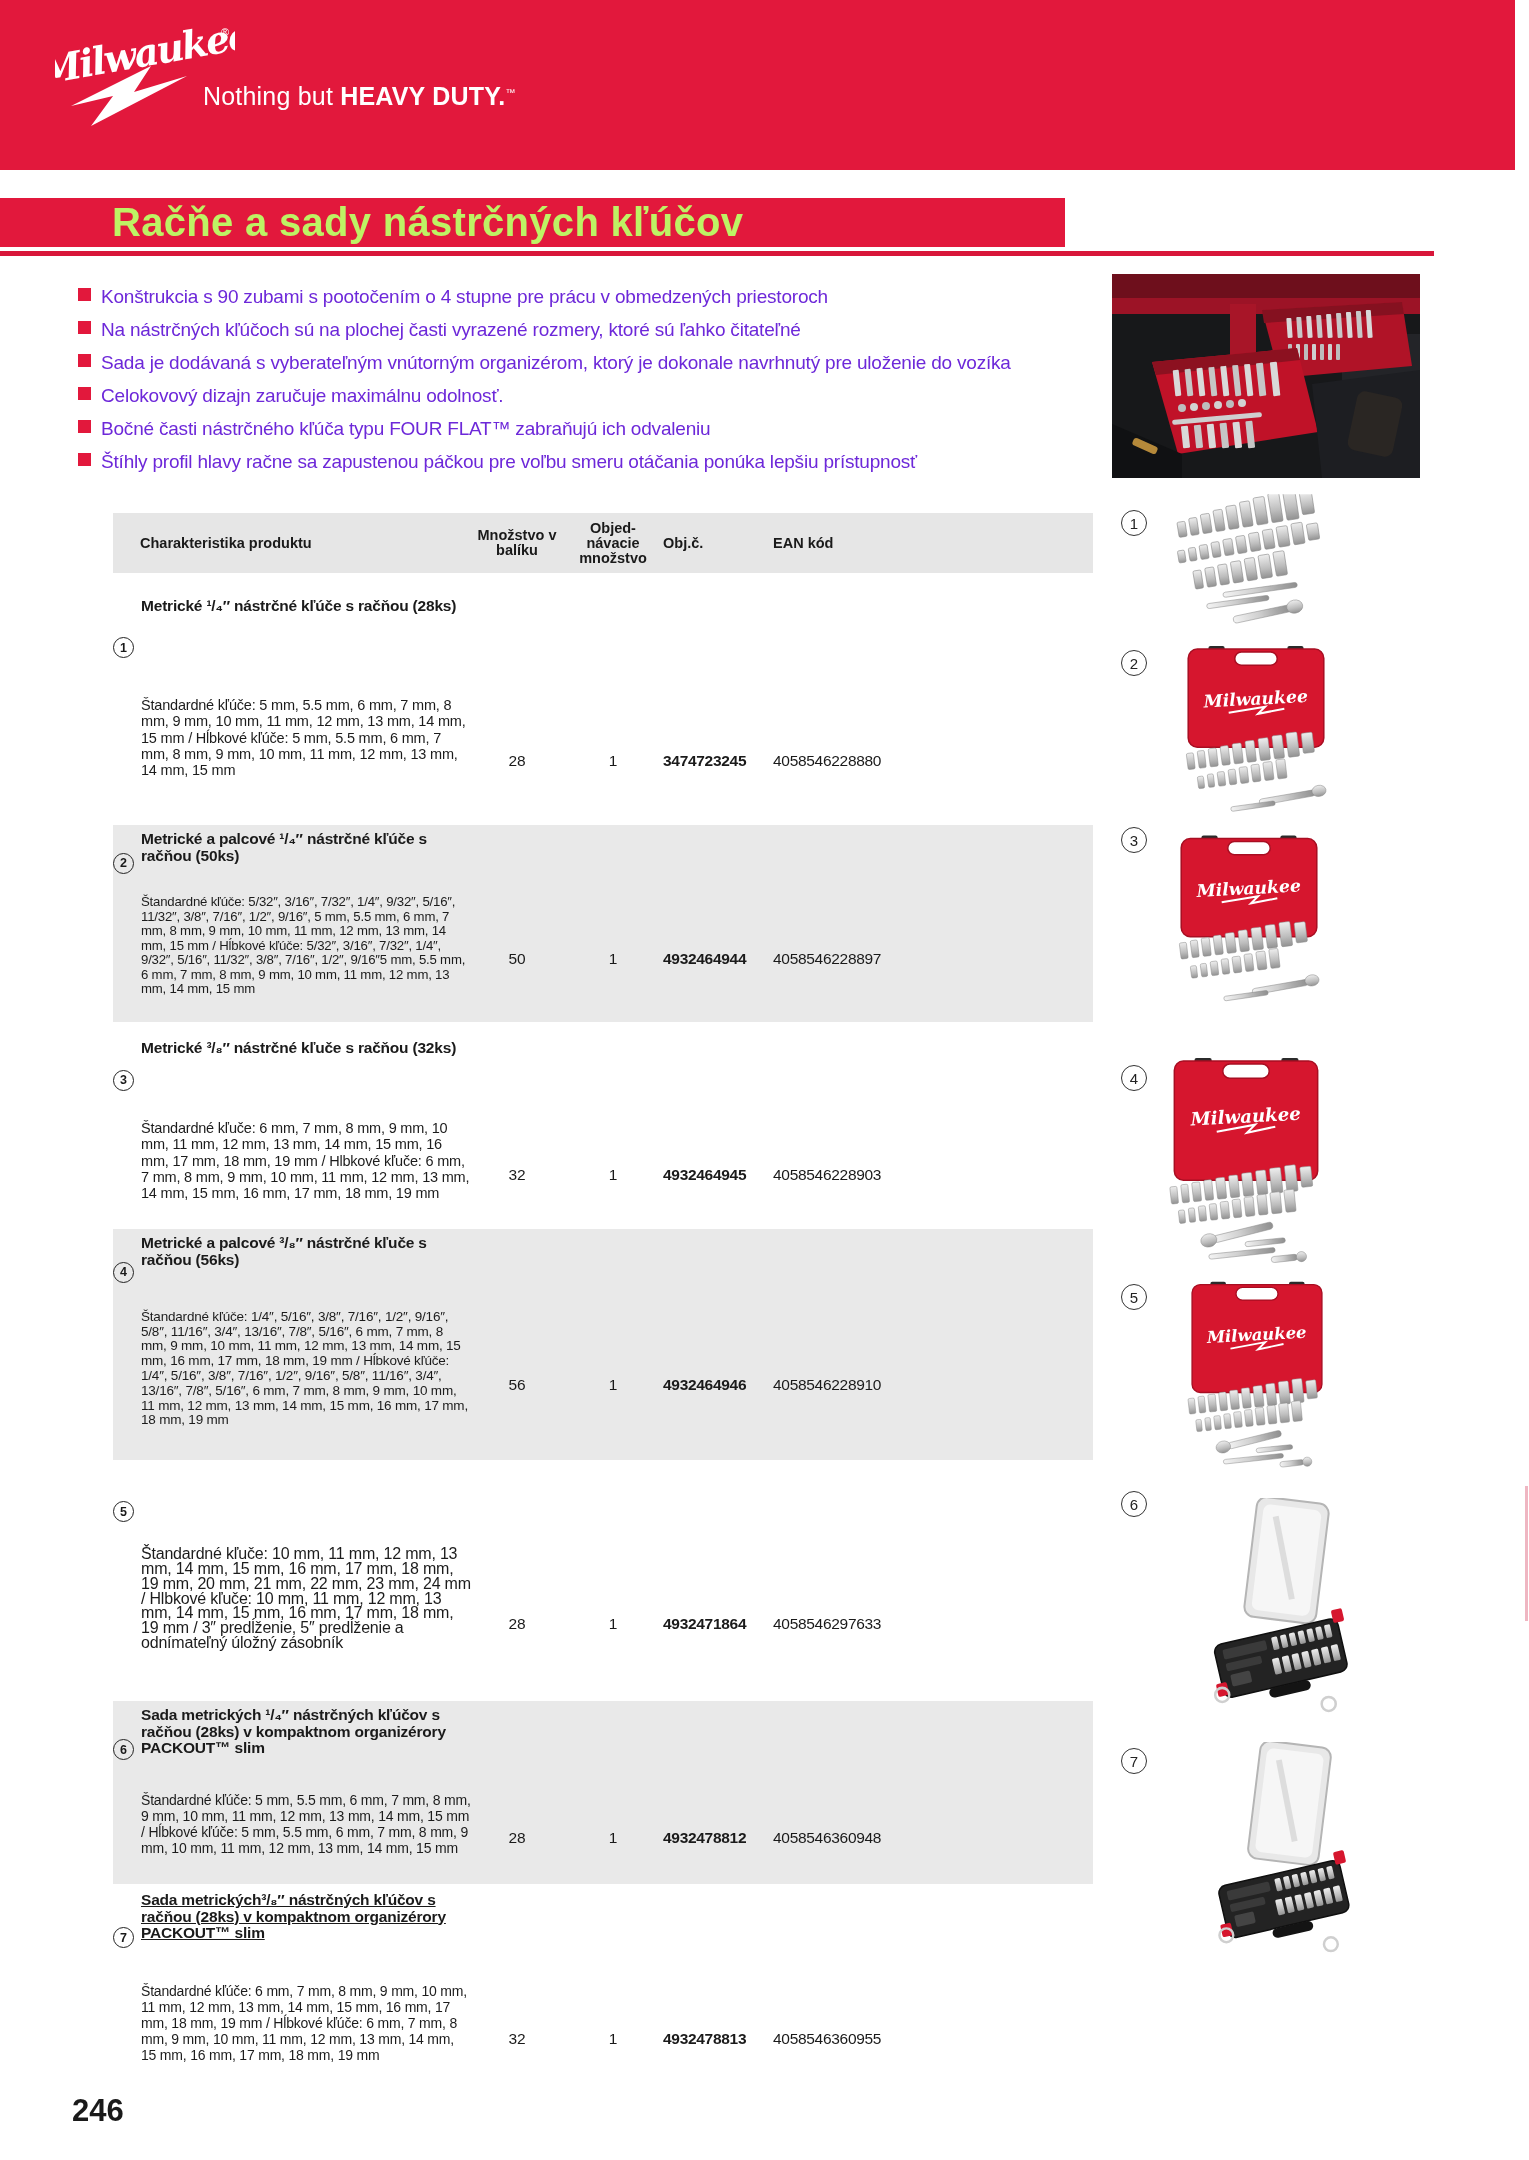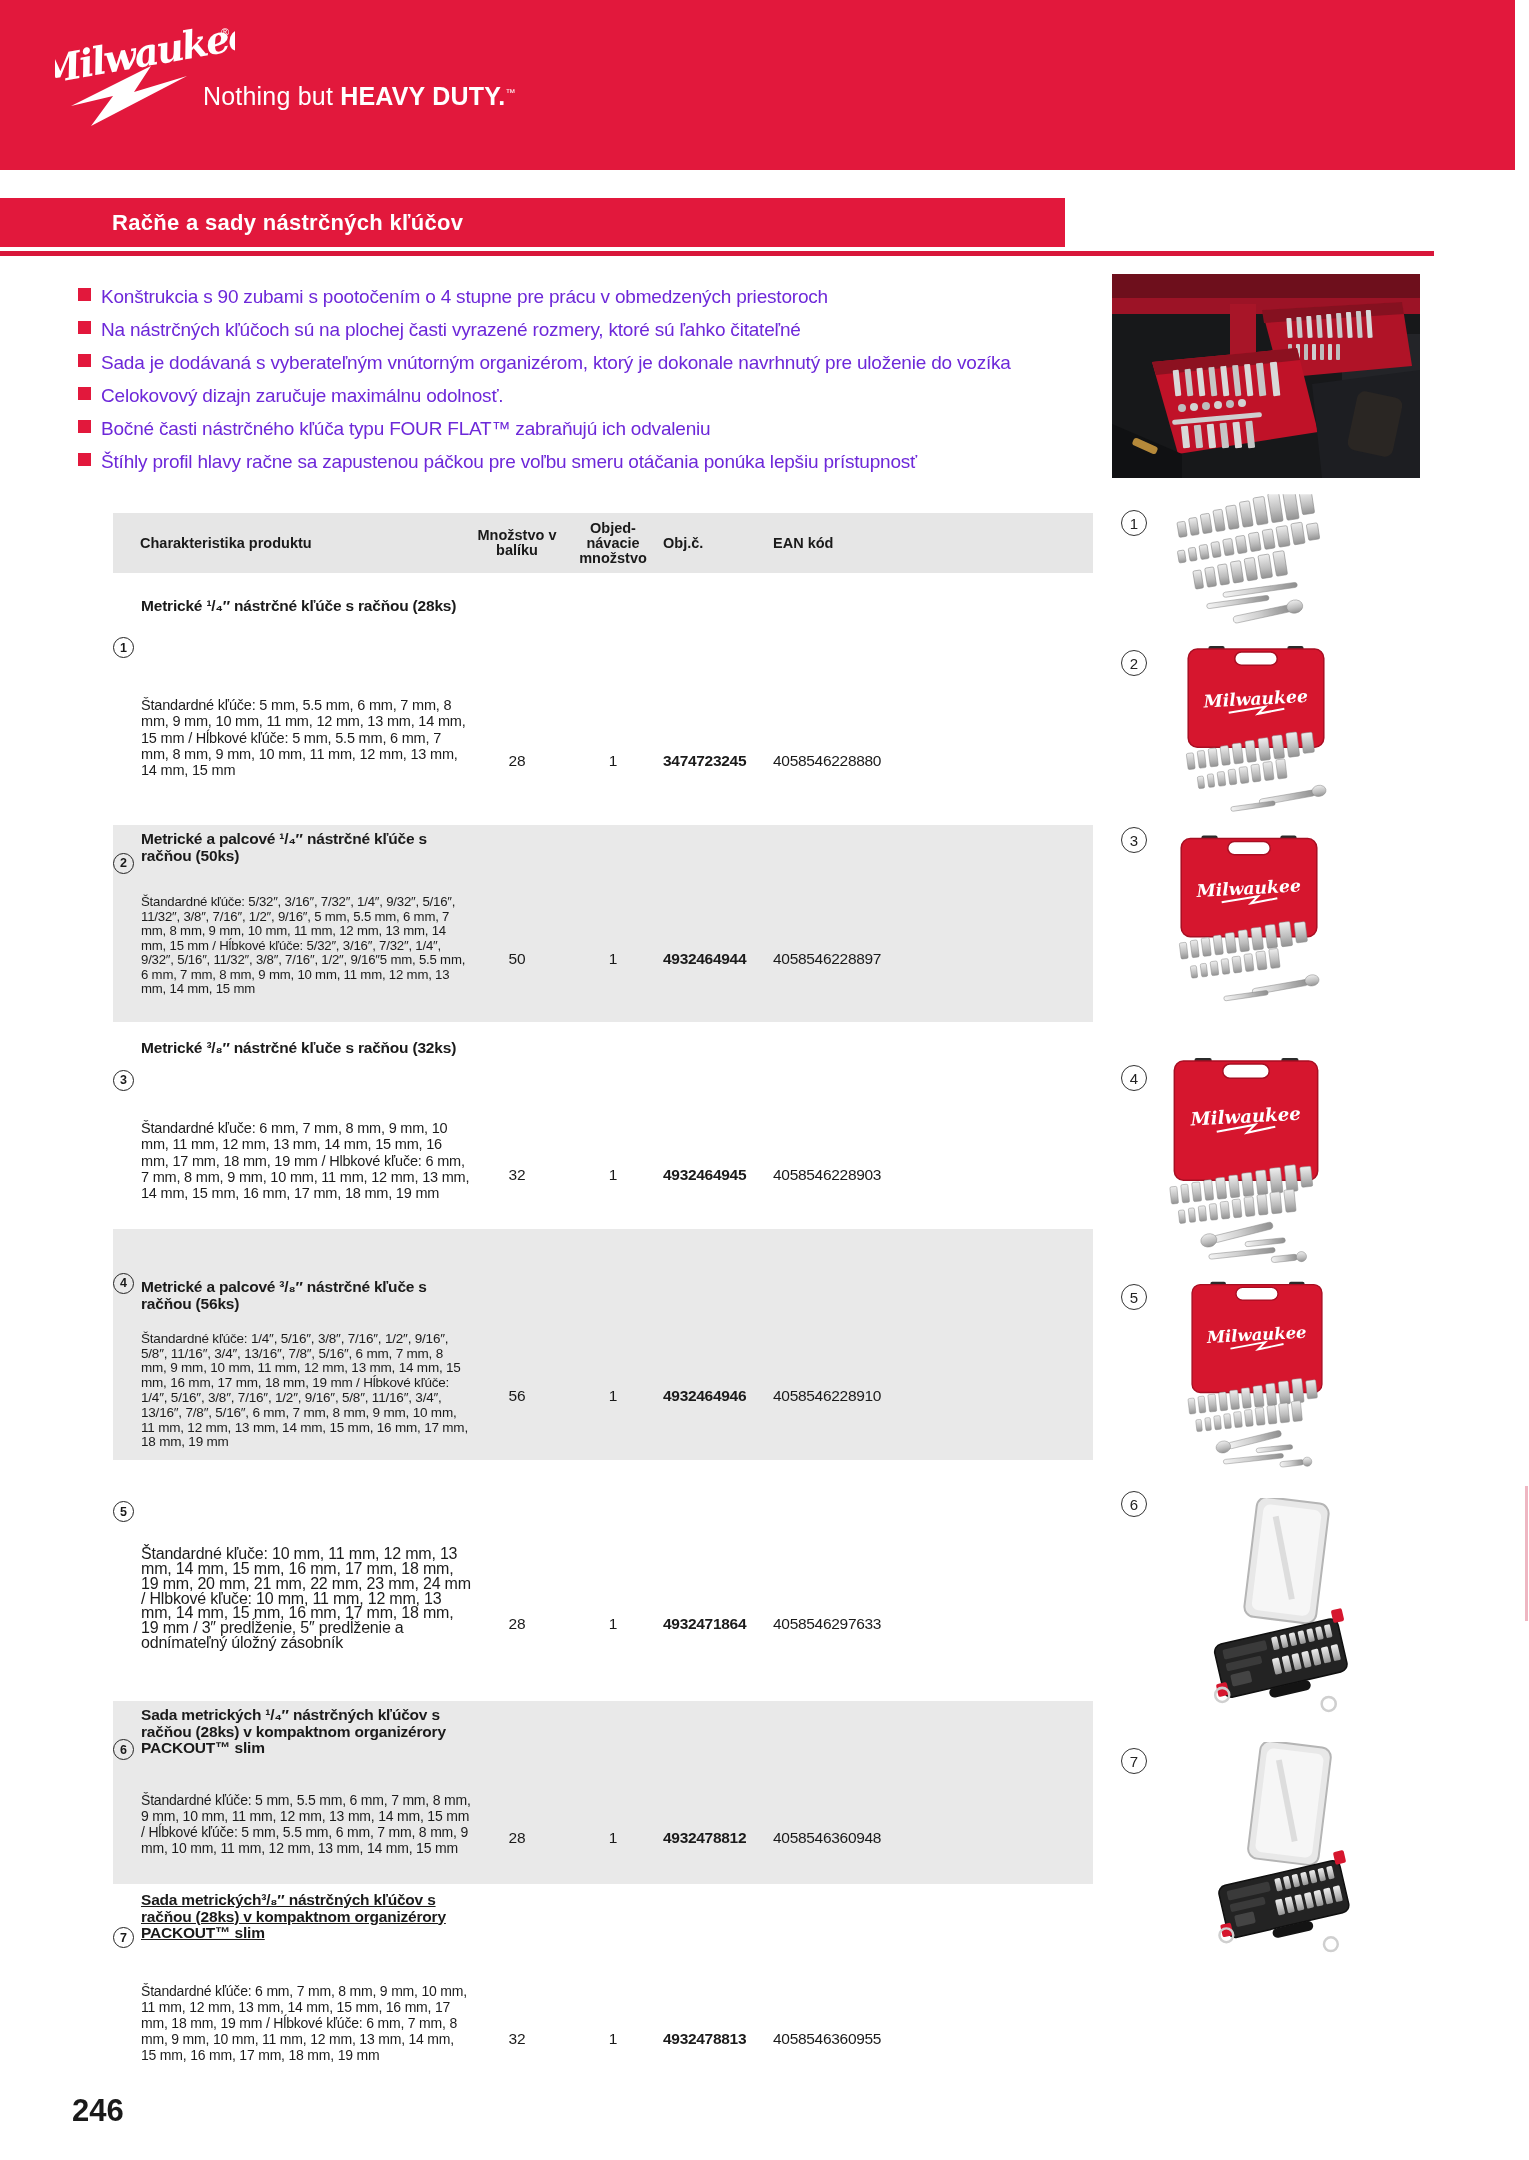--- a/index.html
+++ b/index.html
@@ -8,21 +8,21 @@
     background:#ffffff;font-family:"Liberation Sans",sans-serif;color:#1a1a1a;
   }
   
   .banner{position:absolute;left:0;top:0;width:1515px;height:170px;background:#E2183C;}
   .logo-svg{position:absolute;left:55px;top:8px;}
   .tagline{position:absolute;left:203px;top:82px;color:#fff;font-size:25px;letter-spacing:.2px;white-space:nowrap;}
   .tagline .bold{font-weight:bold;}
   .tagline .tm{font-size:10px;vertical-align:super;}
   
   .titlebar{position:absolute;left:0;top:198px;width:1065px;height:49px;background:#E2183C;}
-  .titlebar .t{position:absolute;left:112px;top:0;line-height:49px;color:#ffffff;font-size:22px;font-weight:bold;letter-spacing:.3px;white-space:nowrap;}
+  .titlebar .t{position:absolute;left:112px;top:0;line-height:49px;color:#bef264;font-size:40px;font-weight:bold;letter-spacing:.3px;white-space:nowrap;}
   .titleline{position:absolute;left:0;top:251px;width:1434px;height:5px;background:#D8163A;}
   
   .features{position:absolute;left:78px;top:280px;width:1015px;list-style:none;margin:0;padding:0;}
   .features li{position:relative;padding-left:23px;font-size:19px;line-height:33px;color:#6d28d9;letter-spacing:-.2px;}
   .features li .sq{position:absolute;left:0;top:8px;width:13px;height:13px;background:#E2183C;}
   
   .hero{position:absolute;left:1112px;top:274px;width:308px;height:204px;}
   
   .tbl{position:absolute;left:113px;top:513px;width:980px;}
   .thead{display:grid;grid-template-columns:358px 92px 100px 105px 1fr;background:#E6E6E6;height:60px;align-items:center;}
@@ -39,21 +39,21 @@
   .ptitle{grid-column:2;grid-row:1;font-size:15.5px;font-weight:bold;line-height:16.5px;letter-spacing:-.2px;}
   .pdesc{grid-column:2;grid-row:2;font-size:14.5px;line-height:16.2px;letter-spacing:-.2px;color:#1c1c1c;}
   .vpack{grid-column:3;grid-row:2;align-self:center;text-align:center;font-size:15.5px;}
   .vorder{grid-column:4;grid-row:2;align-self:center;text-align:center;font-size:15.5px;}
   .vobj{grid-column:5;grid-row:2;align-self:center;font-size:15.5px;font-weight:bold;letter-spacing:-.3px;}
   .vean{grid-column:6;grid-row:2;align-self:center;font-size:15.5px;padding-left:5px;letter-spacing:-.3px;}
   
   .r1{min-height:227px;padding-top:25px;} .r1 .ptitle{margin-bottom:36px;}
   .r2{min-height:191px;padding-top:6px;}  .r2 .ptitle{margin-bottom:6px;}  .r2 .pdesc{font-size:13.2px;line-height:14.5px;}
   .r3{min-height:189px;padding-top:18px;} .r3 .ptitle{margin-bottom:36px;}
-  .r4{min-height:225px;padding-top:6px;}  .r4 .ptitle{margin-bottom:10px;margin-top:44px;} .r4 .pdesc{font-size:13.5px;line-height:14.8px;}
+  .r4{min-height:225px;padding-top:6px;}  .r4 .ptitle{margin-bottom:10px;} .r4 .pdesc{font-size:13.5px;line-height:14.8px;}
   .r5{min-height:225px;padding-top:16px;} .r5 .ptitle{margin-bottom:36px;} .r5 .pdesc{font-size:16px;line-height:14.8px;}
   .r6{min-height:177px;padding-top:6px;}  .r6 .ptitle{margin-bottom:8px;}  .r6 .pdesc{font-size:14px;line-height:16px;}
   .r7{min-height:203px;padding-top:8px;}  .r7 .ptitle{margin-bottom:10px;text-decoration:underline;} .r7 .pdesc{font-size:14px;line-height:16px;}
   
   .fig-num{position:absolute;width:24px;height:24px;border:1.7px solid #333;border-radius:50%;
            font-size:15px;display:flex;align-items:center;justify-content:center;color:#222;background:#fff;}
   .fig-img{position:absolute;}
   
   .pageno{position:absolute;left:72px;top:2093px;font-size:31px;font-weight:bold;letter-spacing:0;}
   .edge-artifact{position:absolute;left:1525px;top:1486px;width:3px;height:135px;background:#EFB6C2;}

